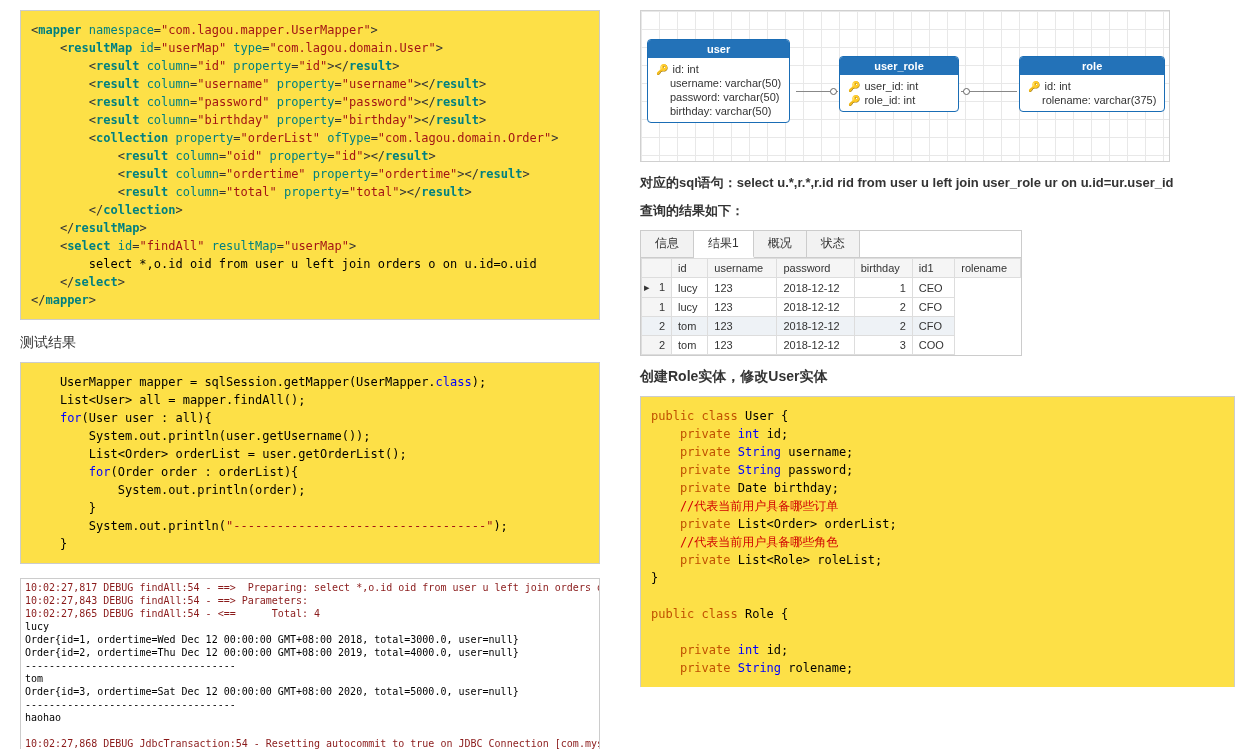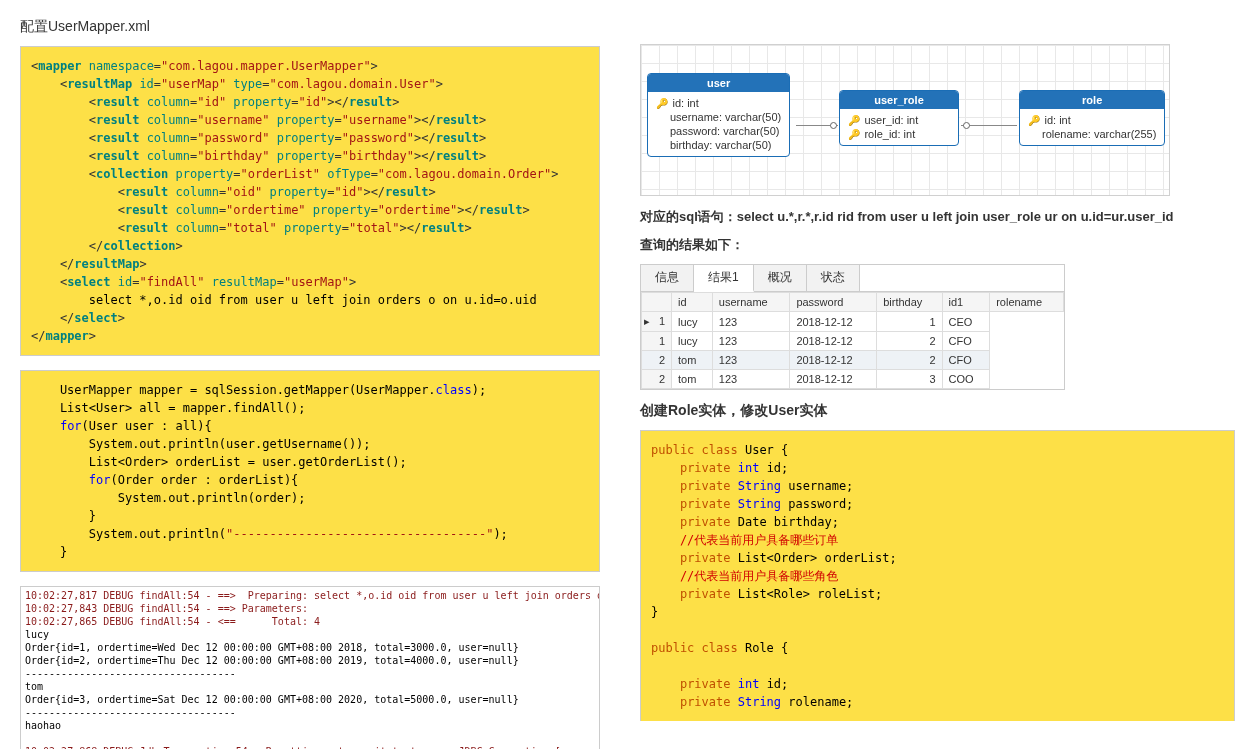--- a/index.html
+++ b/index.html
@@ -69,21 +69,20 @@
   border: 1px solid #d0d0d0;
   background-color: #fff;
   background-image:
     linear-gradient(#e8e8e8 1px, transparent 1px),
     linear-gradient(90deg, #e8e8e8 1px, transparent 1px);
   background-size: 18px 18px;
   position: relative;
   height: 152px;
   margin-bottom: 12px;
   width: 530px;
-  margin-top: 34px;
 }
 .entity {
   position: absolute;
   background: #fff;
   border: 1px solid #1a6db5;
   border-radius: 4px;
   min-width: 130px;
   font-size: 11px;
 }
 .entity-header {
@@ -125,21 +124,21 @@
 .paragraph {
   margin: 10px 0;
   font-size: 13px;
   color: #333;
   font-weight: bold;
 }
 
 
 .result-wrap {
   border: 1px solid #ccc;
-  width: 425px;
+  width: 382px;
   margin: 8px 0 12px 0;
   font-size: 12px;
 }
 .tabs {
   display: flex;
   border-bottom: 1px solid #ccc;
 }
 .tab {
   padding: 4px 14px;
   border-right: 1px solid #ccc;
@@ -172,39 +171,39 @@
   float: left;
   color: #333;
   margin-left: -4px;
 }
 tr.sel td { background: #eef2f6; }
 </style>
 </head>
 <body>
 
 <div class="col col-left">
-  <h4>配置UserMapper.xml</h4>
 
   <div class="code-block" id="xml-block">&lt;<span class="tag">mapper</span> <span class="attr">namespace</span>=<span class="val">"com.lagou.mapper.UserMapper"</span>&gt;
     &lt;<span class="tag">resultMap</span> <span class="attr">id</span>=<span class="val">"userMap"</span> <span class="attr">type</span>=<span class="val">"com.lagou.domain.User"</span>&gt;
         &lt;<span class="tag">result</span> <span class="attr">column</span>=<span class="val">"id"</span> <span class="attr">property</span>=<span class="val">"id"</span>&gt;&lt;/<span class="tag">result</span>&gt;
         &lt;<span class="tag">result</span> <span class="attr">column</span>=<span class="val">"username"</span> <span class="attr">property</span>=<span class="val">"username"</span>&gt;&lt;/<span class="tag">result</span>&gt;
         &lt;<span class="tag">result</span> <span class="attr">column</span>=<span class="val">"password"</span> <span class="attr">property</span>=<span class="val">"password"</span>&gt;&lt;/<span class="tag">result</span>&gt;
         &lt;<span class="tag">result</span> <span class="attr">column</span>=<span class="val">"birthday"</span> <span class="attr">property</span>=<span class="val">"birthday"</span>&gt;&lt;/<span class="tag">result</span>&gt;
         &lt;<span class="tag">collection</span> <span class="attr">property</span>=<span class="val">"orderList"</span> <span class="attr">ofType</span>=<span class="val">"com.lagou.domain.Order"</span>&gt;
             &lt;<span class="tag">result</span> <span class="attr">column</span>=<span class="val">"oid"</span> <span class="attr">property</span>=<span class="val">"id"</span>&gt;&lt;/<span class="tag">result</span>&gt;
             &lt;<span class="tag">result</span> <span class="attr">column</span>=<span class="val">"ordertime"</span> <span class="attr">property</span>=<span class="val">"ordertime"</span>&gt;&lt;/<span class="tag">result</span>&gt;
             &lt;<span class="tag">result</span> <span class="attr">column</span>=<span class="val">"total"</span> <span class="attr">property</span>=<span class="val">"total"</span>&gt;&lt;/<span class="tag">result</span>&gt;
         &lt;/<span class="tag">collection</span>&gt;
     &lt;/<span class="tag">resultMap</span>&gt;
     &lt;<span class="tag">select</span> <span class="attr">id</span>=<span class="val">"findAll"</span> <span class="attr">resultMap</span>=<span class="val">"userMap"</span>&gt;
 <span class="xmltxt">        select *,o.id oid from user u left join orders o on u.id=o.uid</span>
     &lt;/<span class="tag">select</span>&gt;
 &lt;/<span class="tag">mapper</span>&gt;</div>
 
+  <h4>测试结果</h4>
 
   <div class="code-block" id="java-block"><span class="txt">    UserMapper mapper = sqlSession.getMapper(UserMapper.</span><span class="cls">class</span><span class="txt">);</span>
 <span class="txt">    List&lt;User&gt; all = mapper.findAll();</span>
     <span class="kw">for</span><span class="txt">(User user : all){</span>
 <span class="txt">        System.out.println(user.getUsername());</span>
 <span class="txt">        List&lt;Order&gt; orderList = user.getOrderList();</span>
         <span class="kw">for</span><span class="txt">(Order order : orderList){</span>
 <span class="txt">            System.out.println(order);</span>
 <span class="txt">        }</span>
 <span class="txt">        System.out.println(</span><span class="str">"-----------------------------------"</span><span class="txt">);</span>
@@ -269,21 +268,21 @@
 
     <div class="entity" style="left:378px; top:45px;">
       <div class="entity-header">role</div>
       <div class="entity-body">
         <div class="entity-row">
             <span class="key-icon">🔑</span>
             <span>id: int</span>
           </div>
         <div class="entity-row">
             <span style="width:10px"></span>
-            <span>rolename: varchar(255)</span>
+            <span>rolename: varchar(375)</span>
           </div>
       </div>
     </div>
 
     <div class="er-line" style="left:155px; top:80px; width:42px;"></div>
     <div class="er-dot" style="left:189px; top:77px;"></div>
     <div class="er-line" style="left:320px; top:80px; width:56px;"></div>
     <div class="er-dot" style="left:322px; top:77px;"></div>
   </div>
 

